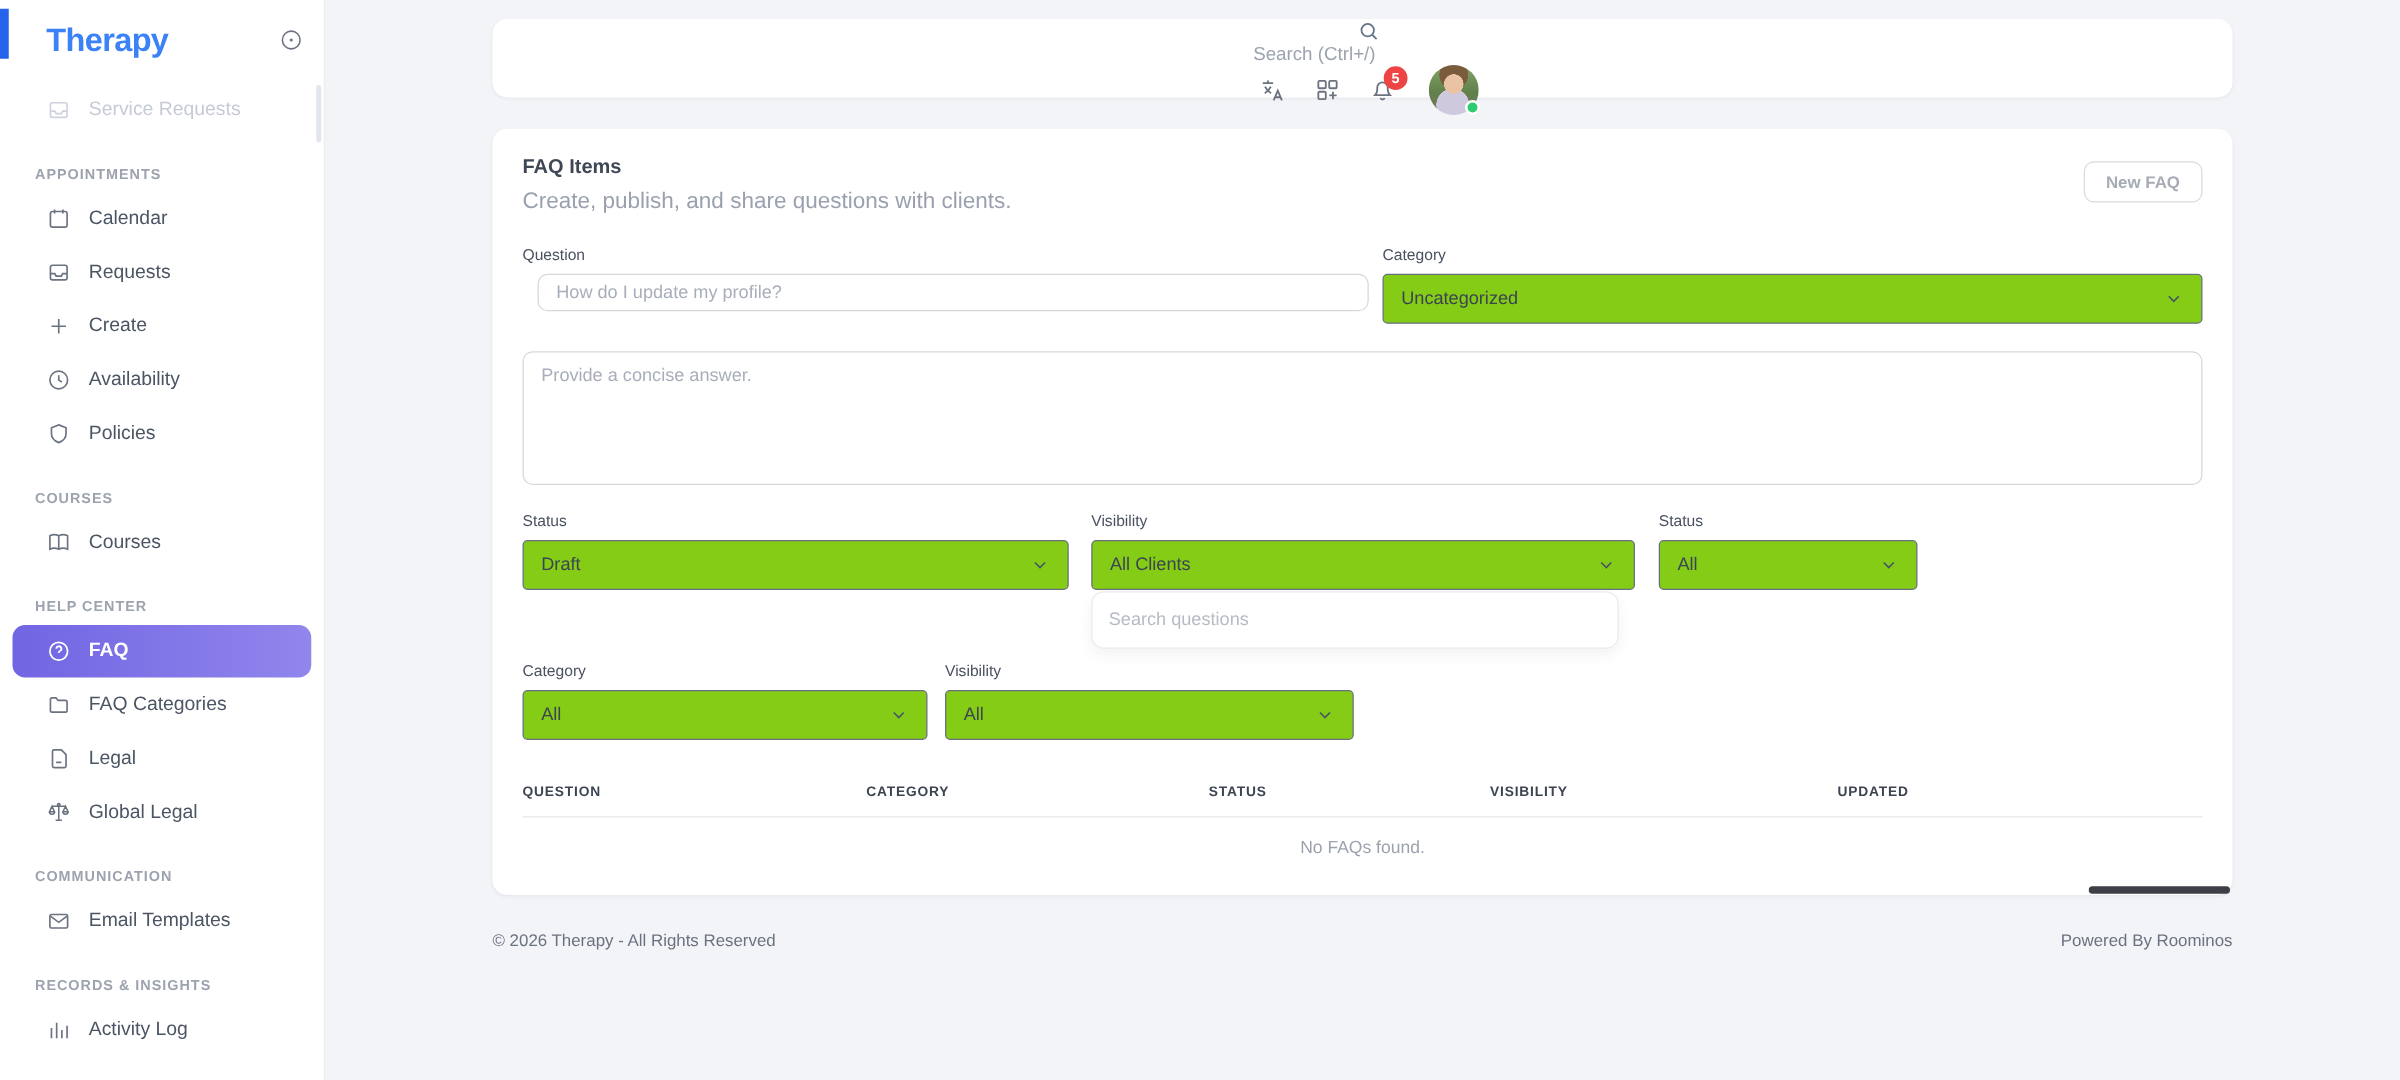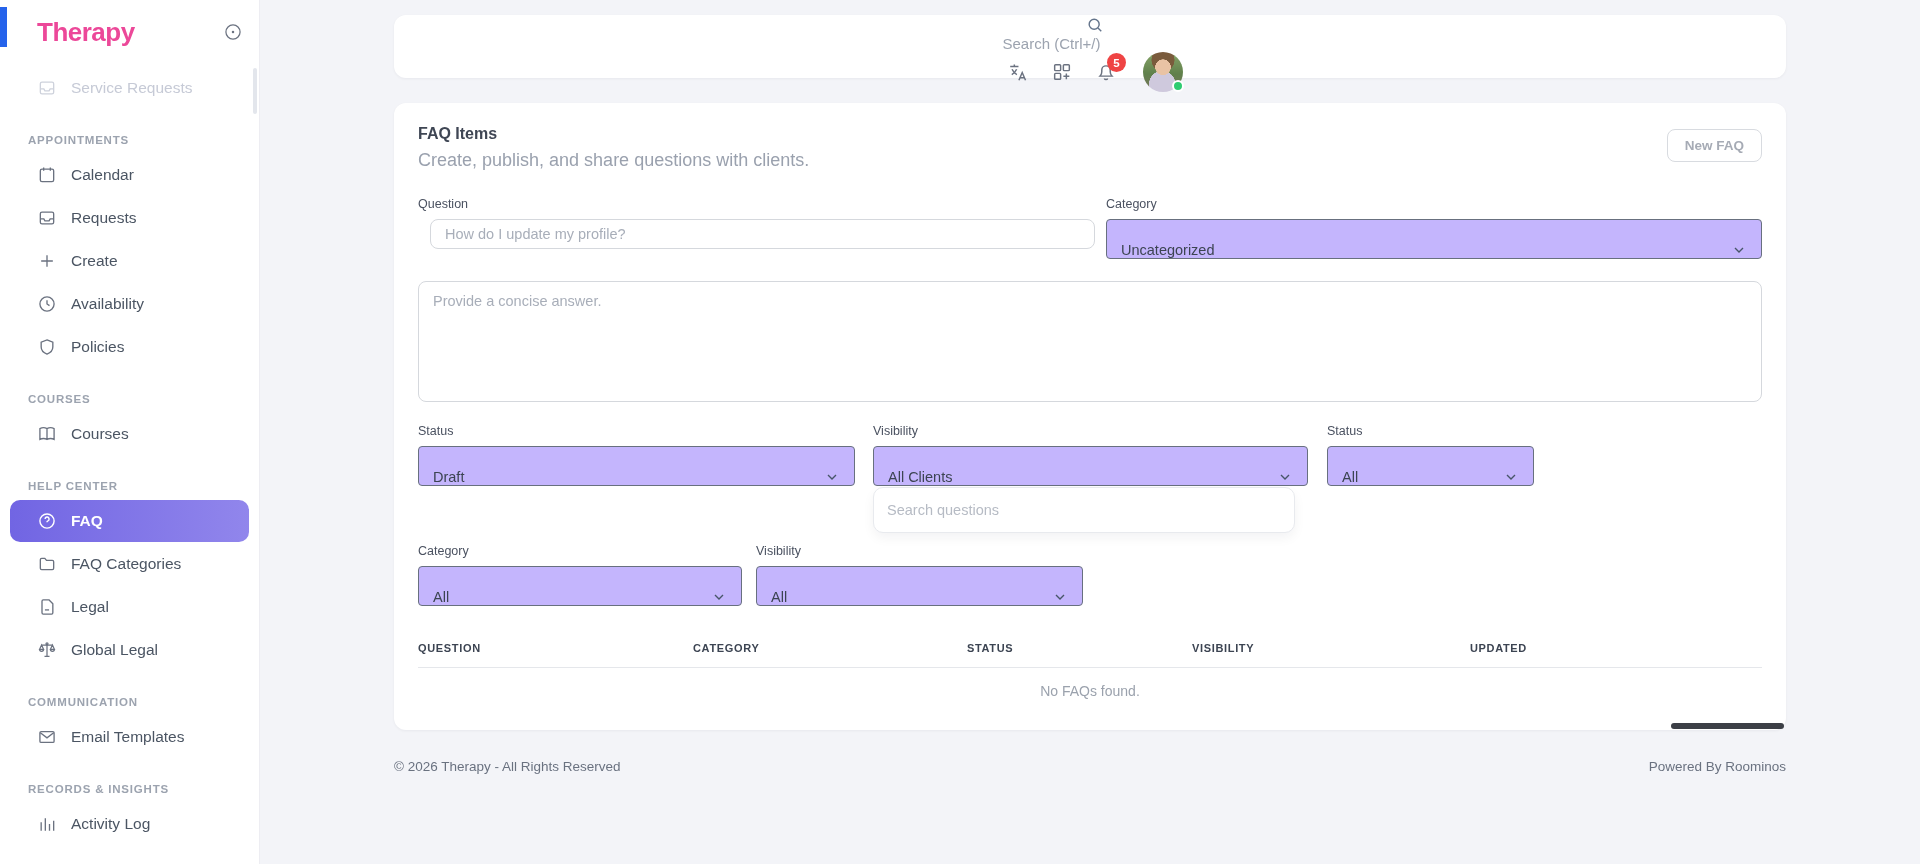--- a/index.html
+++ b/index.html
@@ -10,21 +10,21 @@
   }
   .app { display:flex; width:1920px; height:864px; }
 
   
   .sidebar {
     width:260px; min-width:260px; height:864px; background:#ffffff;
     position:relative; border-right:1px solid #ededf2; overflow:hidden;
   }
   .side-head { height:64px; display:flex; align-items:center; position:relative; }
   .accent-bar { position:absolute; left:0; top:7px; width:7px; height:40px; background:#2563eb; }
-  .logo { font-size:26px; font-weight:800; color:#ec4899; margin-left:37px; letter-spacing:-0.5px; }
+  .logo { font-size:26px; font-weight:800; color:#3b82f6; margin-left:37px; letter-spacing:-0.5px; }
   .side-toggle { margin-left:auto; margin-right:16px; color:#6b7280; display:flex; }
   .side-scrollthumb { position:absolute; right:2px; top:68px; width:4px; height:46px; background:#e3e6ec; border-radius:2px; }
   nav { padding-top:2px; }
   .nav-item {
     display:flex; align-items:center; gap:14px; height:42px; margin:1px 10px;
     padding:0 0 0 27px; border-radius:10px; font-size:15.5px; color:#4b5563; cursor:pointer;
   }
   .nav-item .icon { display:flex; color:#6b7280; }
   .nav-item.faded { color:#c6cad6; }
   .nav-item.faded .icon { color:#ced2dc; }
@@ -88,28 +88,28 @@
   }
   .form { margin-top:26px; }
   .field-label { font-size:12.5px; color:#4a5160; margin-bottom:8px; }
   .row { display:flex; }
   .txt-input {
     width:100%; height:30px; border:1px solid #d5d8dd; border-radius:8px;
     padding:0 14px; font-size:14.5px; color:#6d28d9; outline:none; font-family:inherit; background:#fff;margin-left:12px;
   }
   .txt-input::placeholder, textarea::placeholder { color:#a8aeb9; }
   .select {
-    height:40px; border:1px solid #68707f; border-radius:4px; background:#c4b5fd;
-    display:flex; align-items:flex-end; padding:0 14px; font-size:14.5px; color:#3c4452;
+    height:40px; border:1px solid #68707f; border-radius:4px; background:#84cc16;
+    display:flex; align-items:center; padding:0 14px; font-size:14.5px; color:#3c4452;
     cursor:pointer;
   }
   .select .chev { margin-left:auto; display:flex; color:#475569; }
   .chev svg { width:16px; height:16px; }
   textarea.answer {
-    width:100%; height:121px; border:1px solid #d5d8dd; border-radius:8px;
+    width:100%; height:107px; border:1px solid #d5d8dd; border-radius:8px;
     padding:11px 14px; font-size:14.5px; color:#701a75; resize:none; outline:none;
     font-family:inherit; display:block;
   }
   .col-q { width:665px; margin-right:23px; }
   .col-cat { flex:1; }
   .mt { margin-top:22px; }
   .w-draft { width:437px; margin-right:18px; }
   .w-vis { width:435px; margin-right:19px; position:relative; }
   .w-status { width:207px; }
   .dropdown-panel {

